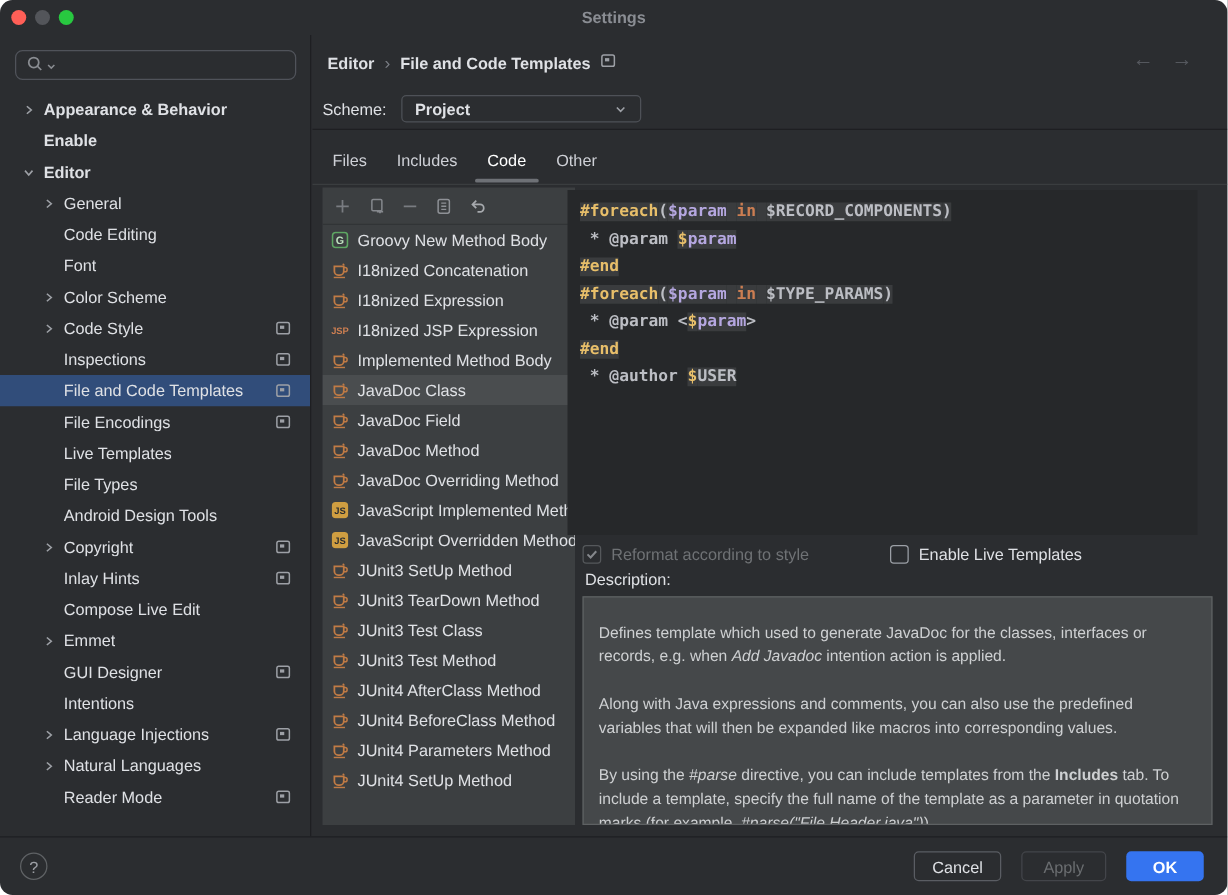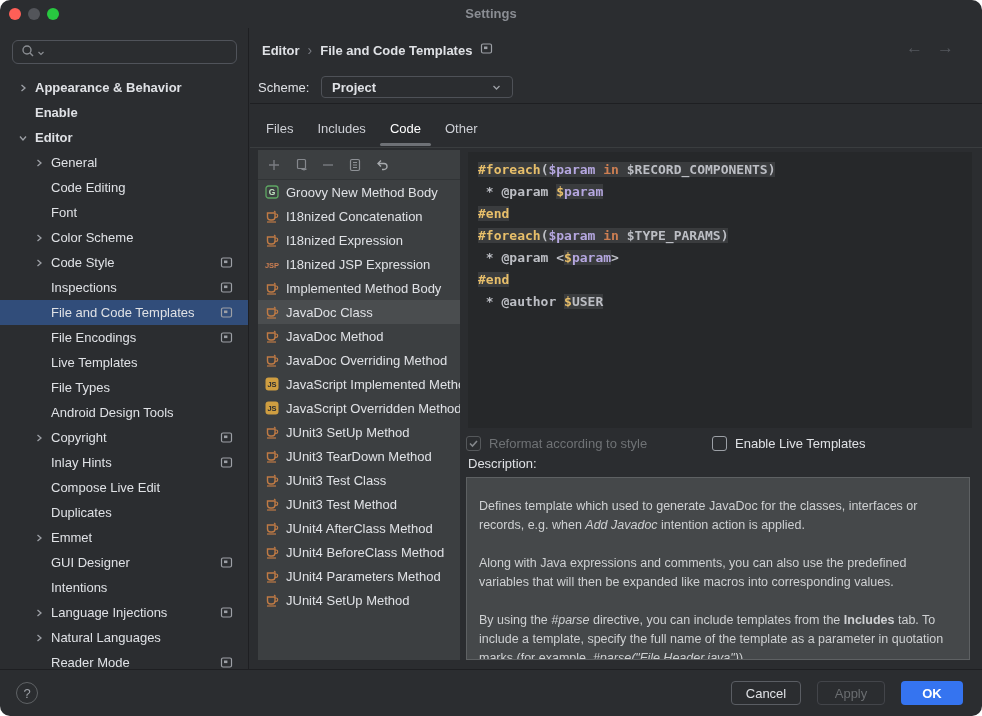--- a/index.html
+++ b/index.html
@@ -58,21 +58,21 @@
   
   .tpl-panel { position:absolute; left:8px; top:122px; width:202px; height:510px; background:#3C3F41; overflow:hidden; }
   .tpl-toolbar { height:30px; display:flex; align-items:center; gap:9px; padding-left:7px;
                  border-bottom:1px solid #313436; }
   .tbtn { width:18px; height:18px; display:inline-flex; align-items:center; justify-content:center; cursor:default; }
   .tpl-row { height:24px; display:flex; align-items:center; gap:6px; padding-left:6px; white-space:nowrap; overflow:hidden; cursor:default; }
   .tpl-row.selected { background:#4A4D4F; }
   .tpl-ico { width:16px; flex:none; display:inline-flex; justify-content:center; align-items:center; }
 
   
-  .editor { position:absolute; left:218px; top:124px; width:504px; height:276px; background:#26282A;
+  .editor { position:absolute; left:204px; top:124px; width:504px; height:276px; background:#26282A;
             padding:7px 10px; font-family:"DejaVu Sans Mono", monospace; font-size:13px; line-height:22px;
             font-weight:600; overflow:hidden; white-space:pre; }
   .tok-d { color:#E8BF6A; } .tok-v { color:#B5A7E0; } .tok-p { color:#BCBEC4; } .tok-k { color:#CC7E52; }
   .band { background:#3A3C3E; }
 
   
   .opt-row { position:absolute; left:216px; top:408px; height:18px; width:504px; }
   .cb-group { position:absolute; top:0; display:flex; align-items:center; gap:8px; }
   .cb { width:15px; height:15px; border-radius:3px; flex:none; display:inline-flex; align-items:center; justify-content:center; }
   .cb.dis { border:1px solid #55585B; }
@@ -248,24 +248,20 @@
               <rect x="1.5" y="2" width="10" height="9" rx="1.5" fill="none" stroke="#9DA0A6" stroke-width="1.2"></rect>
               <rect x="4" y="4.5" width="3.4" height="2.6" fill="#9DA0A6"></rect>
             </svg>
           </span>
         </div>
         <div class="side-row lvl1">
           <span class="chev"></span>
           <span class="lbl">Compose Live Edit</span>
         </div>
         <div class="side-row lvl1">
-          <span class="chev"></span>
-          <span class="lbl">Duplicates</span>
-        </div>
-        <div class="side-row lvl1">
           <span class="chev">
             <svg width="10" height="10" viewBox="0 0 10 10">
               <path d="M3.5 2 L7 5 L3.5 8" fill="none" stroke="#9DA0A6" stroke-width="1.3"></path>
             </svg>
           </span>
           <span class="lbl">Emmet</span>
         </div>
         <div class="side-row lvl1">
           <span class="chev"></span>
           <span class="lbl">GUI Designer</span>
@@ -448,20 +444,31 @@
           </div>
           <div class="tpl-row">
             <span class="tpl-ico">
               <svg width="14" height="14" viewBox="0 0 14 14">
                 <path d="M2.5 4 H10 V8 a3 3 0 0 1 -3 3 H5.5 a3 3 0 0 1 -3 -3 Z" fill="none" stroke="#C07B45" stroke-width="1.4"></path>
                 <path d="M10 5 h1 a1.6 1.6 0 0 1 0 3.4 h-1" fill="none" stroke="#C07B45" stroke-width="1.2"></path>
                 <path d="M2 13 H11" stroke="#C07B45" stroke-width="1.2"></path>
                 <path d="M9.2 2 l1.2 1.2" stroke="#C07B45" stroke-width="1.2"></path>
               </svg>
             </span>
+            <span>JavaDoc Field</span>
+          </div>
+          <div class="tpl-row">
+            <span class="tpl-ico">
+              <svg width="14" height="14" viewBox="0 0 14 14">
+                <path d="M2.5 4 H10 V8 a3 3 0 0 1 -3 3 H5.5 a3 3 0 0 1 -3 -3 Z" fill="none" stroke="#C07B45" stroke-width="1.4"></path>
+                <path d="M10 5 h1 a1.6 1.6 0 0 1 0 3.4 h-1" fill="none" stroke="#C07B45" stroke-width="1.2"></path>
+                <path d="M2 13 H11" stroke="#C07B45" stroke-width="1.2"></path>
+                <path d="M9.2 2 l1.2 1.2" stroke="#C07B45" stroke-width="1.2"></path>
+              </svg>
+            </span>
             <span>JavaDoc Method</span>
           </div>
           <div class="tpl-row">
             <span class="tpl-ico">
               <svg width="14" height="14" viewBox="0 0 14 14">
                 <path d="M2.5 4 H10 V8 a3 3 0 0 1 -3 3 H5.5 a3 3 0 0 1 -3 -3 Z" fill="none" stroke="#C07B45" stroke-width="1.4"></path>
                 <path d="M10 5 h1 a1.6 1.6 0 0 1 0 3.4 h-1" fill="none" stroke="#C07B45" stroke-width="1.2"></path>
                 <path d="M2 13 H11" stroke="#C07B45" stroke-width="1.2"></path>
                 <path d="M9.2 2 l1.2 1.2" stroke="#C07B45" stroke-width="1.2"></path>
               </svg>

